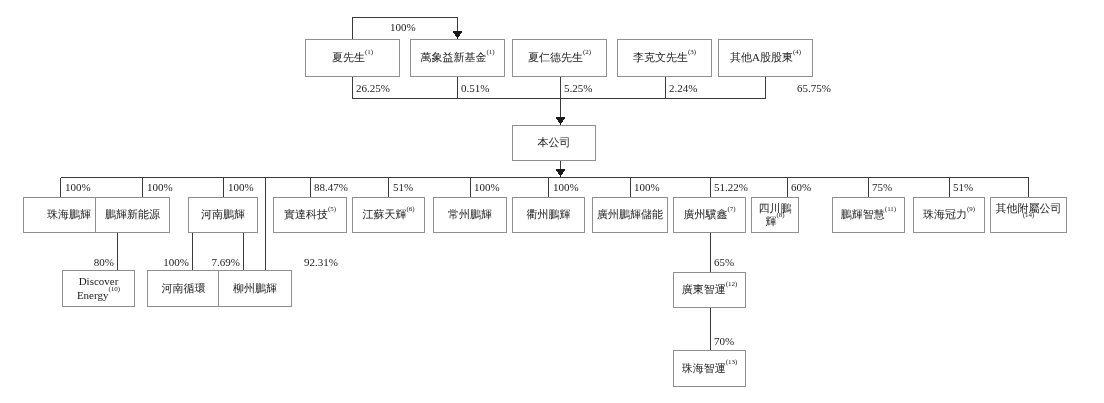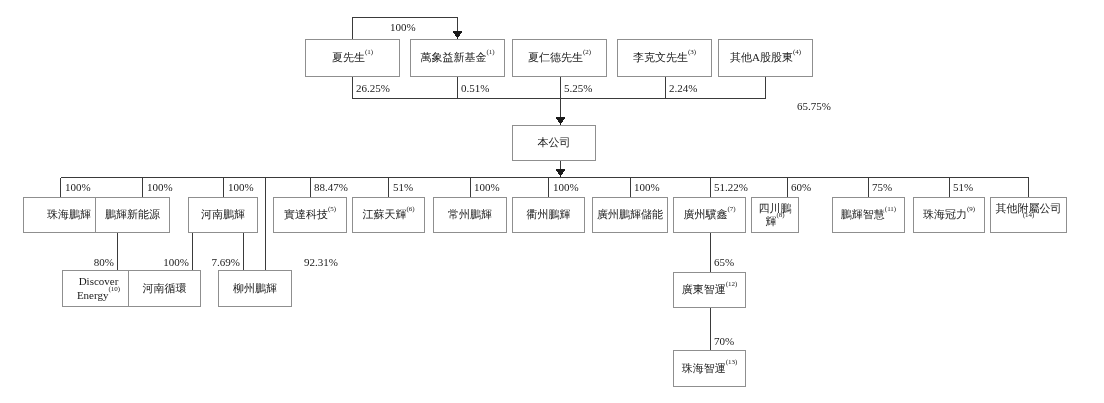--- a/index.html
+++ b/index.html
@@ -101,21 +101,21 @@
       <span><span>李克文先生</span><sup>(3)</sup></span>
     </div>
   <div class="box" style="left:718px;top:39px;width:95px;height:38px;">
       <span><span>其他A股股東</span><sup>(4)</sup></span>
     </div>
 
   <div class="pct" style="left:356px;top:82px;">26.25%</div>
   <div class="pct" style="left:461px;top:82px;">0.51%</div>
   <div class="pct" style="left:564px;top:82px;">5.25%</div>
   <div class="pct" style="left:669px;top:82px;">2.24%</div>
-  <div class="pct" style="left:769px;top:100px;padding-left:28px;">65.75%</div>
+  <div class="pct" style="left:769px;top:82px;padding-left:28px;">65.75%</div>
 
   <div class="box" style="left:512px;top:125px;width:84px;height:32px;">
       <span>本公司</span>
     </div>
 
   <div class="pct" style="left:65px;top:181px;">100%</div>
   <div class="pct" style="left:147px;top:181px;">100%</div>
   <div class="pct" style="left:228px;top:181px;">100%</div>
   <div class="pct" style="left:314px;top:181px;">88.47%</div>
   <div class="pct" style="left:393px;top:181px;">51%</div>
@@ -168,21 +168,21 @@
     </div>
 
   <div class="pct r" style="left:80px;top:256px;width:34px;">80%</div>
   <div class="pct r" style="left:155px;top:256px;width:34px;">100%</div>
   <div class="pct r" style="left:206px;top:256px;width:34px;">7.69%</div>
   <div class="pct" style="left:280px;top:256px;margin-left:24px;">92.31%</div>
 
   <div class="box" style="left:62px;top:270px;width:73px;height:37px;">
       <span><span>Discover Energy</span><sup>(10)</sup></span>
     </div>
-  <div class="box" style="left:128px;top:270px;width:73px;height:37px;">
+  <div class="box" style="left:147px;top:270px;width:73px;height:37px;">
       <span><span>河南循環</span><sup></sup></span>
     </div>
   <div class="box" style="left:218px;top:270px;width:74px;height:37px;">
       <span><span>柳州鵬輝</span><sup></sup></span>
     </div>
 
   <div class="pct" style="left:714px;top:256px;">65%</div>
   <div class="box" style="left:673px;top:272px;width:73px;height:36px;">
       <span><span>廣東智運</span><sup>(12)</sup></span>
     </div>

